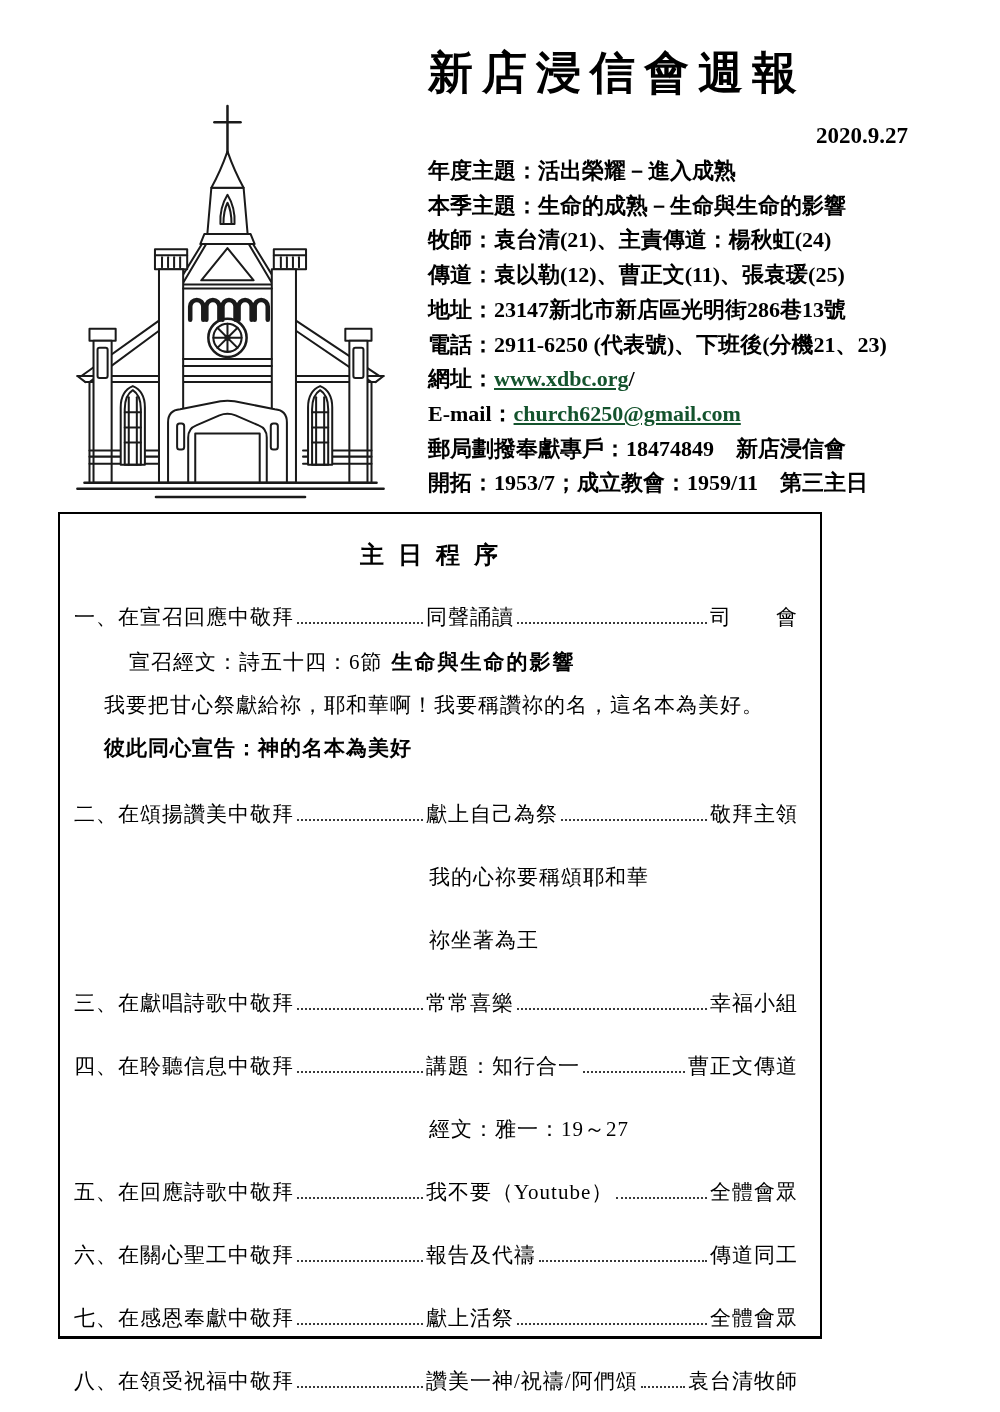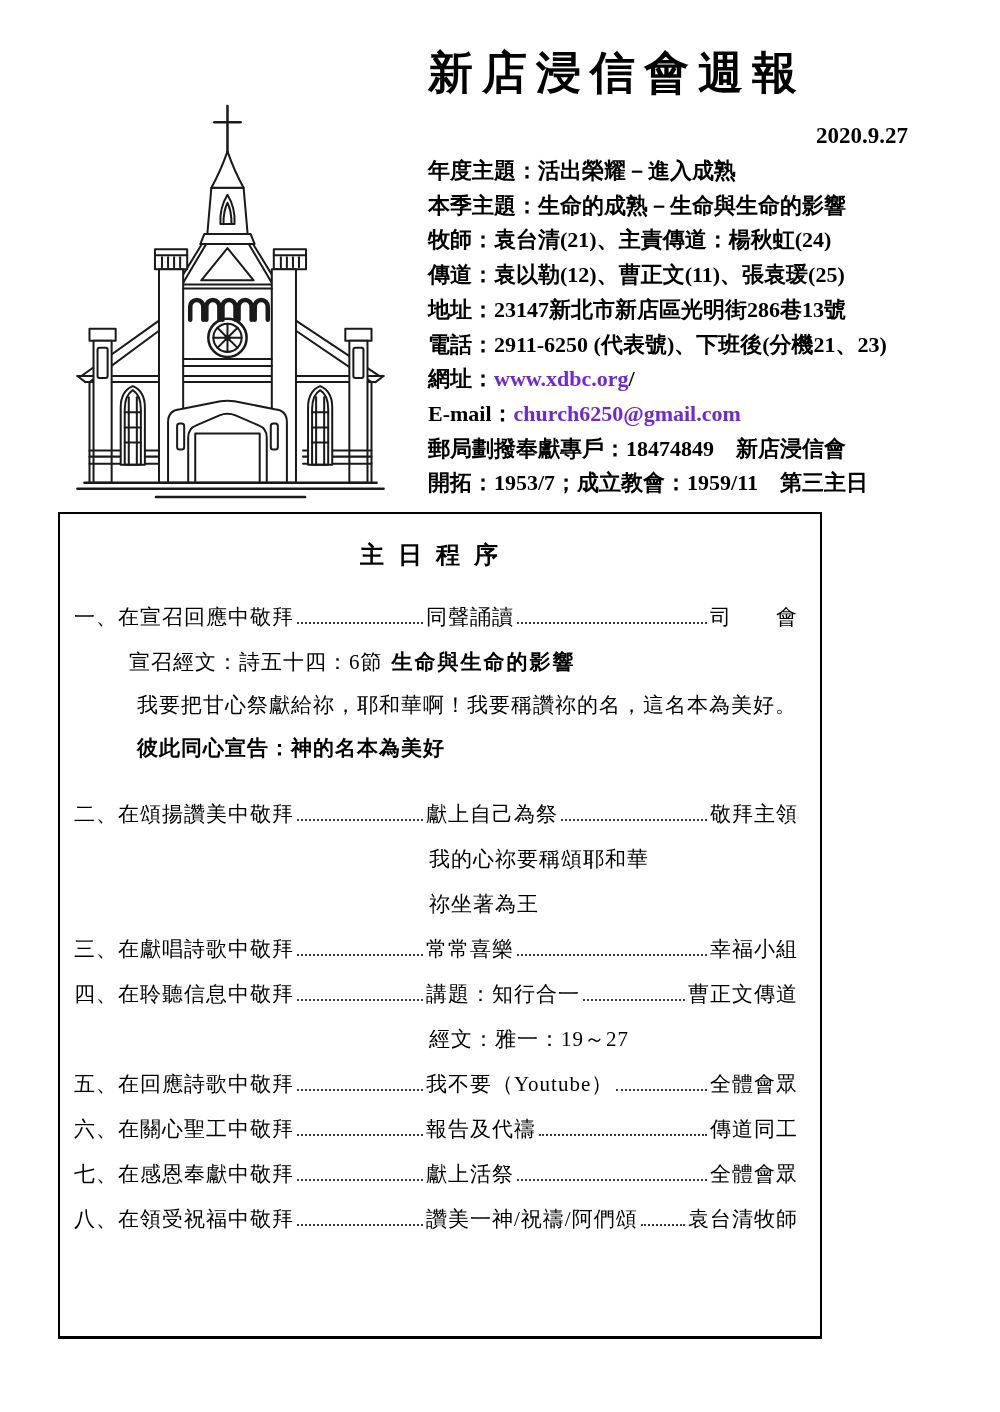--- a/index.html
+++ b/index.html
@@ -15,44 +15,44 @@
   .title {
     margin:0; font-size:45px; font-weight:600; letter-spacing:9px;
     line-height:58px; white-space:nowrap;
   }
   .date {
     margin-top:22px; text-align:right; padding-right:34px;
     font-size:23px; font-weight:bold; line-height:23px;
   }
   .info { margin-top:7px; font-size:22px; font-weight:bold; line-height:34.7px; }
   .info-line { white-space:nowrap; }
-  .link { color:#6d28d9; font-weight:bold; cursor:pointer; }
+  .link { color:#14532d; text-decoration:underline; font-weight:bold; cursor:pointer; }
   
   .service-box {
     position:absolute; left:58px; top:512px; width:764px; height:827px;
     border:2px solid #000; border-bottom-width:3px; box-sizing:border-box;
     padding:0 22px 0 14px; font-size:21px; letter-spacing:1px;
   }
   .svc-title {
     margin:26px 0 0 0; text-align:center; font-size:24px; font-weight:bold;
     letter-spacing:14px; line-height:30px;
   }
   .svc-row { display:flex; align-items:flex-end; line-height:22px; }
   .svc-left { flex:0 0 352px; display:flex; align-items:flex-end; }
   .svc-label { white-space:nowrap; }
   .svc-mid { flex:0 0 auto; white-space:nowrap; }
   .svc-right { flex:0 0 auto; white-space:pre; }
   .leader { flex:1 1 auto; border-bottom:2px dotted #3a3a3a; margin:0 3px 4px 3px; min-width:10px; }
   .svc-sub { line-height:22px; white-space:nowrap; }
   .indent-a { margin-left:55px; }
-  .indent-b { margin-left:63px; }
+  .indent-b { margin-left:30px; }
   .indent-mid { margin-left:355px; }
   .bold { font-weight:bold; }
   .svc-strong { font-weight:bold; margin-left:9px; letter-spacing:2px; }
-  .m36{margin-top:36px}.m23{margin-top:23px}.m21{margin-top:21px}.m32{margin-top:44px}.m33{margin-top:23px}
+  .m36{margin-top:36px}.m23{margin-top:23px}.m21{margin-top:21px}.m32{margin-top:44px}.m33{margin-top:41px}
 </style>
 </head>
 <body>
 
 <div class="page">
 
   <div class="church-art">
     <svg viewBox="0 0 340 415" role="img">
       <g fill="none" stroke="#1a1a1a" stroke-width="2" stroke-linecap="round" stroke-linejoin="round">
 

